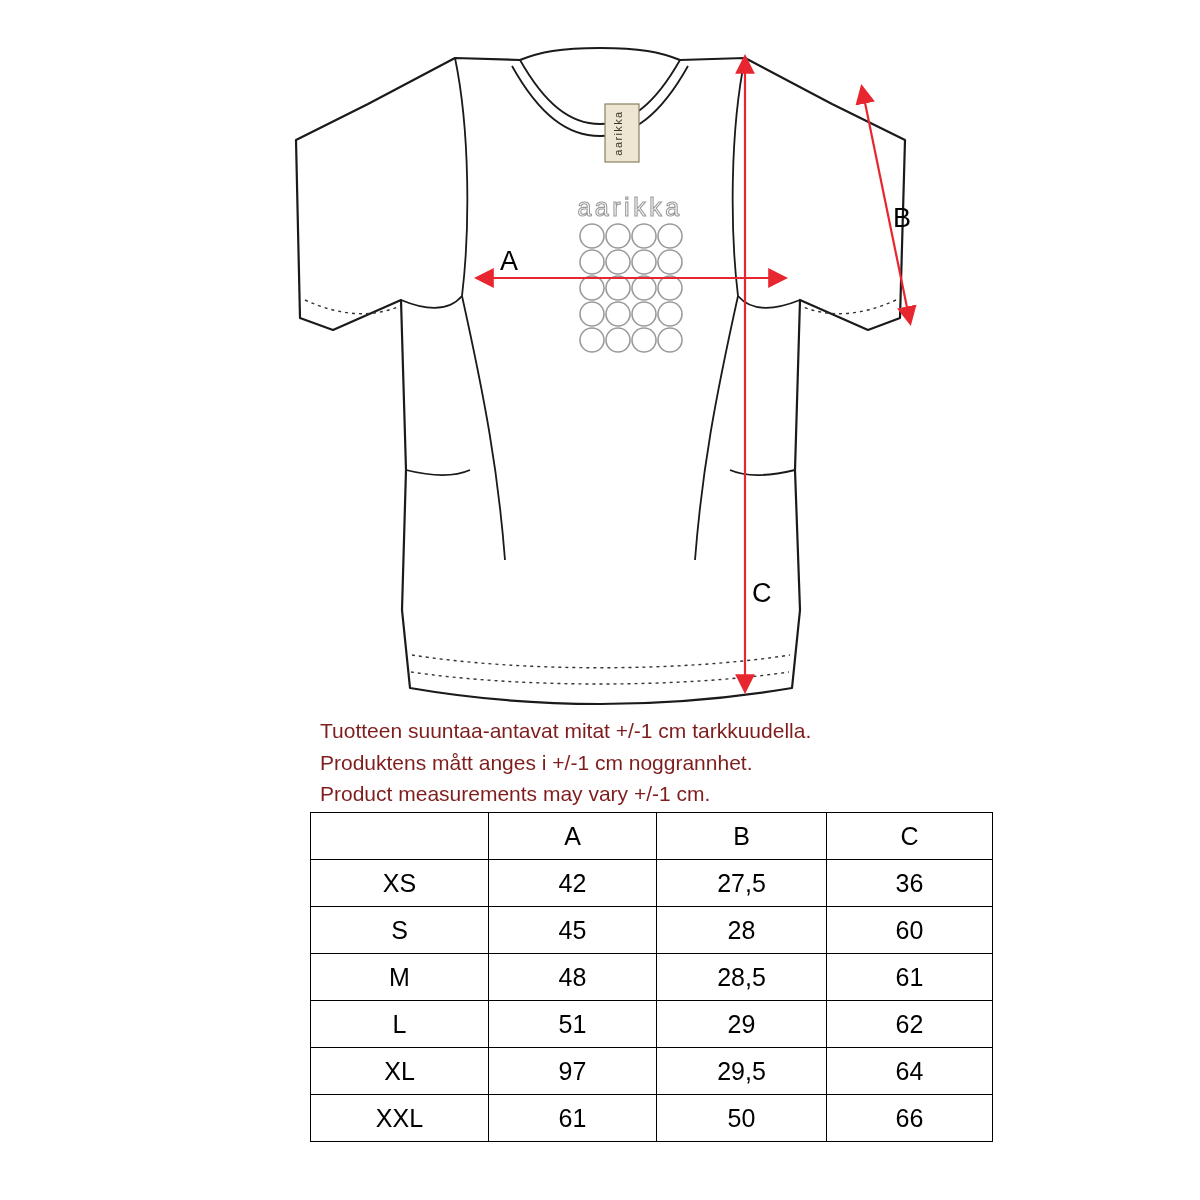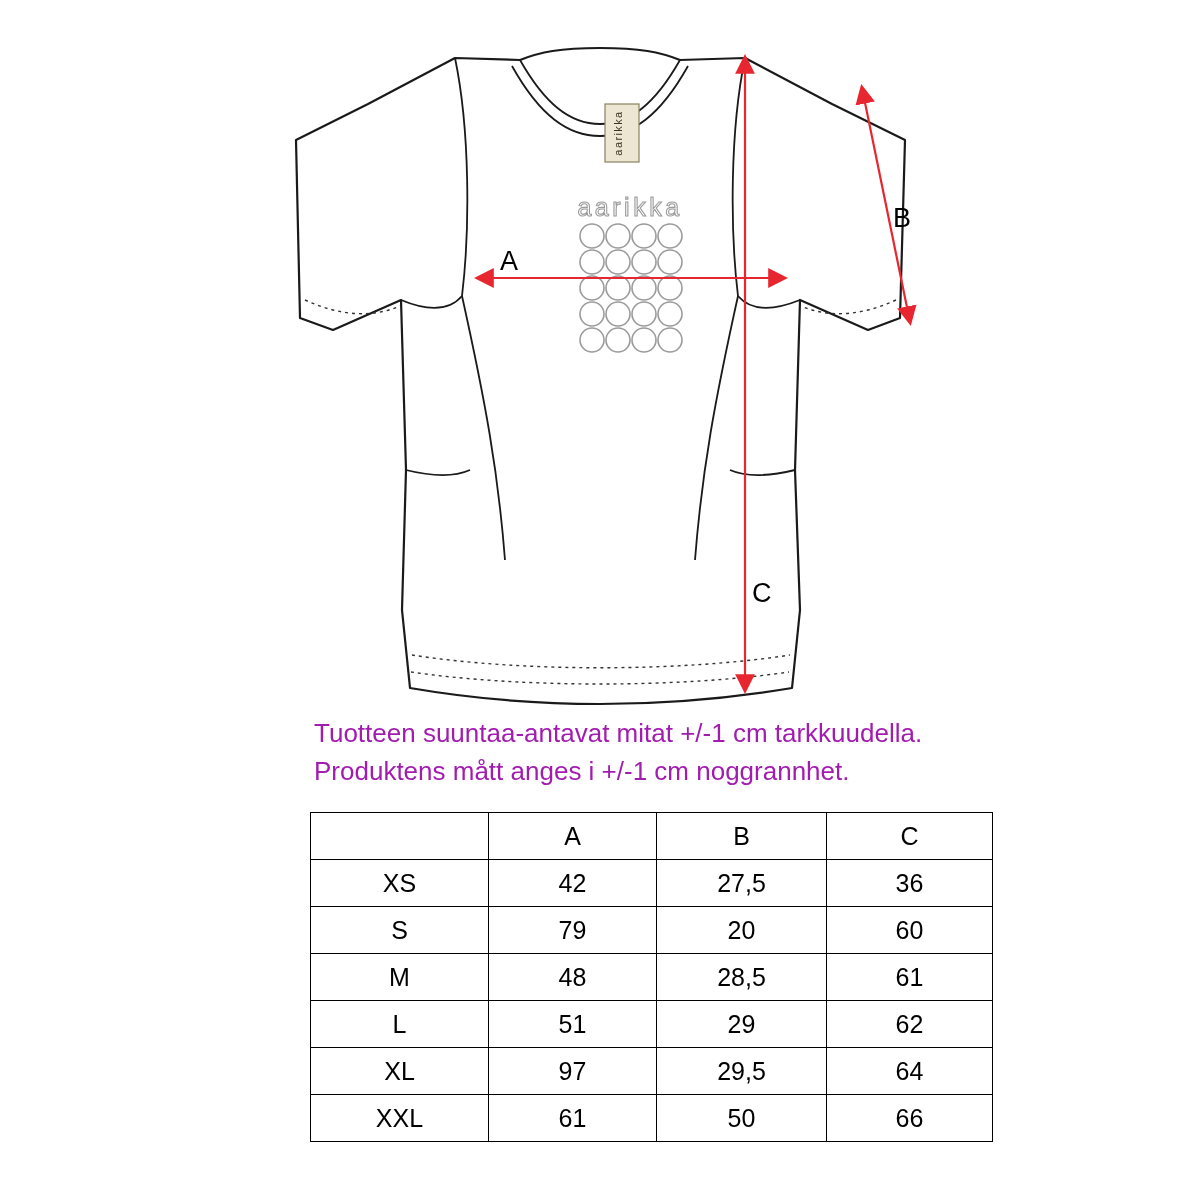--- a/index.html
+++ b/index.html
@@ -39,24 +39,24 @@
   #label-B { left: 893px; top: 205px; }
   #label-C { left: 752px; top: 580px; }
 
   #notes {
     position: absolute;
     left: 313px;
     top: 718px;
     width: 700px;
   }
   #notes p {
-    margin: 0 0 6px 1px;
-    font-size: 26px;
+    margin: 0 0 6px 7px;
+    font-size: 21px;
     line-height: 1.22;
-    color: #a21caf;
+    color: #7f1d1d;
     white-space: nowrap;
   }
   #size-table {
     position: absolute;
     left: 310px;
     top: 812px;
     width: 682px;
     border-collapse: collapse;
     table-layout: fixed;
   }
@@ -175,20 +175,21 @@
     </g>
   </svg>
 
   <div class="dim-label" id="label-A">A</div>
   <div class="dim-label" id="label-B">B</div>
   <div class="dim-label" id="label-C">C</div>
 
   <div id="notes">
     <p>Tuotteen suuntaa-antavat mitat +/-1 cm tarkkuudella.</p>
     <p>Produktens mått anges i +/-1 cm noggrannhet.</p>
+    <p>Product measurements may vary +/-1 cm.</p>
   </div>
 
   <table id="size-table">
     <colgroup>
       <col class="c0">
         <col class="c1">
         <col class="c2">
         <col class="c3">
     </colgroup>
     <thead>
@@ -201,22 +202,22 @@
     </thead>
     <tbody>
       <tr>
         <td>XS</td>
         <td>42</td>
         <td>27,5</td>
         <td>36</td>
       </tr>
       <tr>
         <td>S</td>
-        <td>79</td>
-        <td>20</td>
+        <td>45</td>
+        <td>28</td>
         <td>60</td>
       </tr>
       <tr>
         <td>M</td>
         <td>48</td>
         <td>28,5</td>
         <td>61</td>
       </tr>
       <tr>
         <td>L</td>

